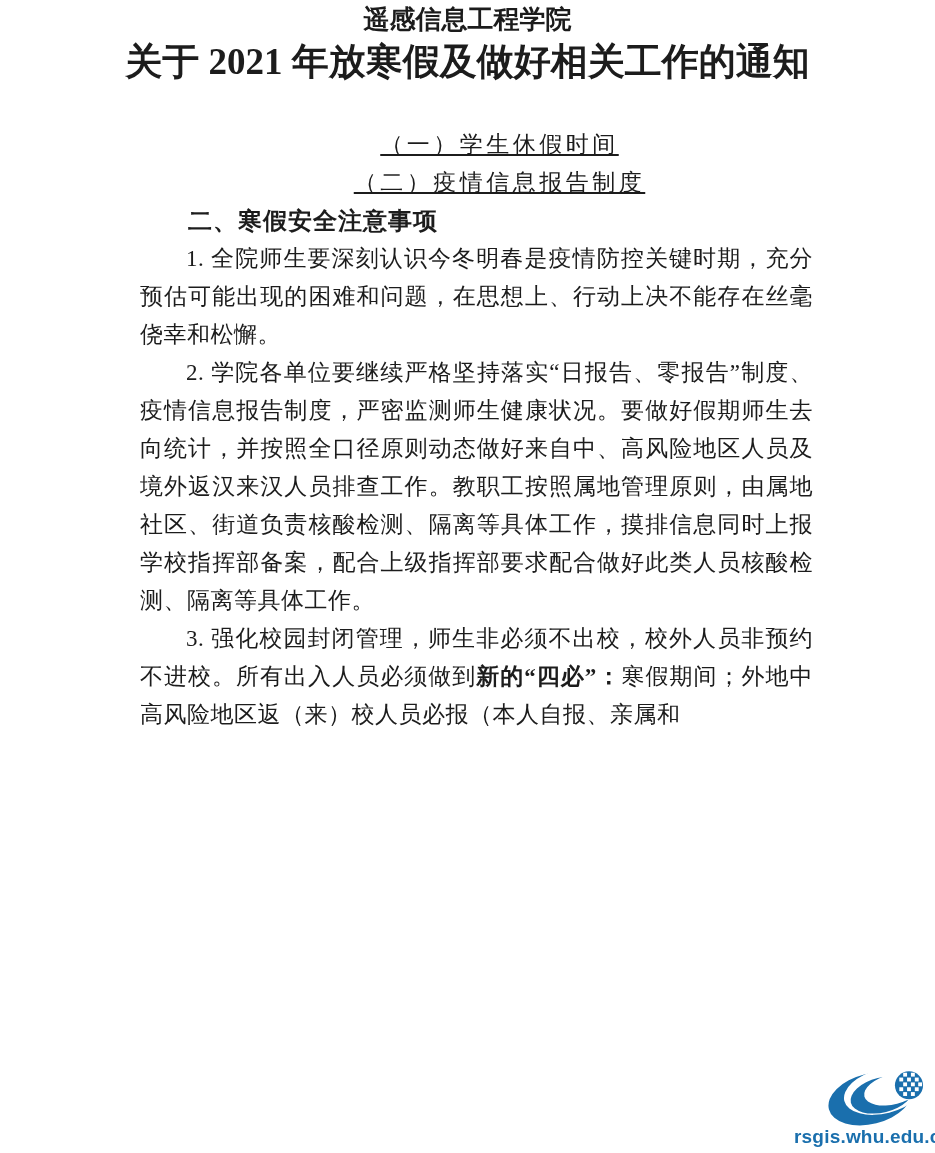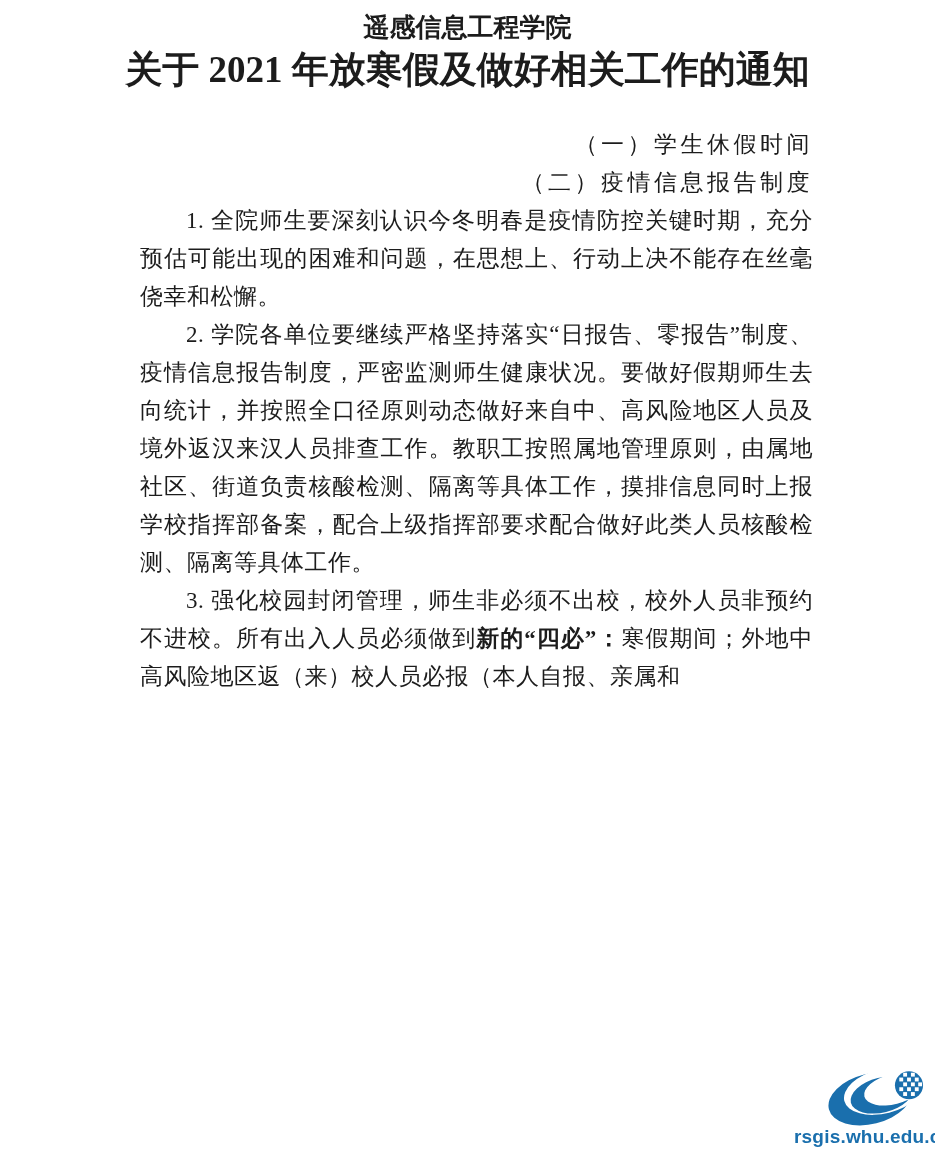--- a/index.html
+++ b/index.html
@@ -4,21 +4,21 @@
 <style>
   html,body { margin:0; padding:0; }
   .page {
     position:relative;
     width:935px; height:1153px;
     background:#ffffff;
     overflow:hidden;
     font-family:"Liberation Serif","DejaVu Serif",serif;
     color:#1c1c1c;
   }
-  .titles { padding-top:8px; text-align:center; }
+  .titles { text-align:center; }
   .title1 {
     margin:0; font-size:26px; font-weight:bold; line-height:40px;
     font-family:"Liberation Serif","DejaVu Serif",serif;
   }
   .title2 {
     margin:0; font-size:37px; font-weight:bold; line-height:44px;
     font-family:"Liberation Serif","DejaVu Serif",serif;
   }
   .body {
     position:absolute; left:140px; top:126px; width:673px;
@@ -26,21 +26,21 @@
     text-align:justify; text-justify:inter-character;
     letter-spacing:0.5px;
   }
   .body p { margin:0; text-indent:2em; }
   .body p.no-indent { text-indent:0; }
   .h-bold {
     font-family:"Liberation Sans","DejaVu Sans",sans-serif;
     font-weight:bold; font-size:24px; letter-spacing:1px;
     text-align:left;
   }
-  .h-kai { letter-spacing:3.5px; text-align:right; }
+  .h-kai { letter-spacing:3.5px; text-align:center;text-decoration:underline; }
   .b { font-weight:bold; }
   .logo {
     position:absolute; right:1px; bottom:5px; width:140px;
   }
   .logo svg { display:block; margin-left:32px; }
   .logo-text {
     font-family:"Liberation Sans","DejaVu Sans",sans-serif;
     font-weight:bold; font-size:19px; letter-spacing:0.2px;
     text-align:center; margin-top:0px;
   }
@@ -53,20 +53,21 @@
   <div class="titles">
     <h1 class="title1">遥感信息工程学院</h1>
     <h1 class="title2">关于 2021 年放寒假及做好相关工作的通知</h1>
   </div>
 
   <div class="body">
 
     <p class="h-kai">（一）学生休假时间</p>
     <p class="h-kai">（二）疫情信息报告制度</p>
 
+    <p class="h-bold">二、寒假安全注意事项</p>
     <p>1. 全院师生要深刻认识今冬明春是疫情防控关键时期，充分预估可能出现的困难和问题，在思想上、行动上决不能存在丝毫侥幸和松懈。</p>
     <p>2. 学院各单位要继续严格坚持落实“日报告、零报告”制度、疫情信息报告制度，严密监测师生健康状况。要做好假期师生去向统计，并按照全口径原则动态做好来自中、高风险地区人员及境外返汉来汉人员排查工作。教职工按照属地管理原则，由属地社区、街道负责核酸检测、隔离等具体工作，摸排信息同时上报学校指挥部备案，配合上级指挥部要求配合做好此类人员核酸检测、隔离等具体工作。</p>
     <p><span>3. 强化校园封闭管理，师生非必须不出校，校外人员非预约不进校。所有出入人员必须做到</span><span class="b">新的“四必”：</span><span>寒假期间；外地中高风险地区返（来）校人员必报（本人自报、亲属和</span></p>
   </div>
 
   <div class="logo">
     <svg width="104" height="62" viewBox="0 0 104 64" aria-hidden="true">
 
       <ellipse cx="44" cy="36" rx="44" ry="26" fill="#1a6fad" transform="rotate(-14 44 36)"></ellipse>
       <ellipse cx="58" cy="28" rx="42" ry="23" fill="#ffffff" transform="rotate(-14 58 28)"></ellipse>

